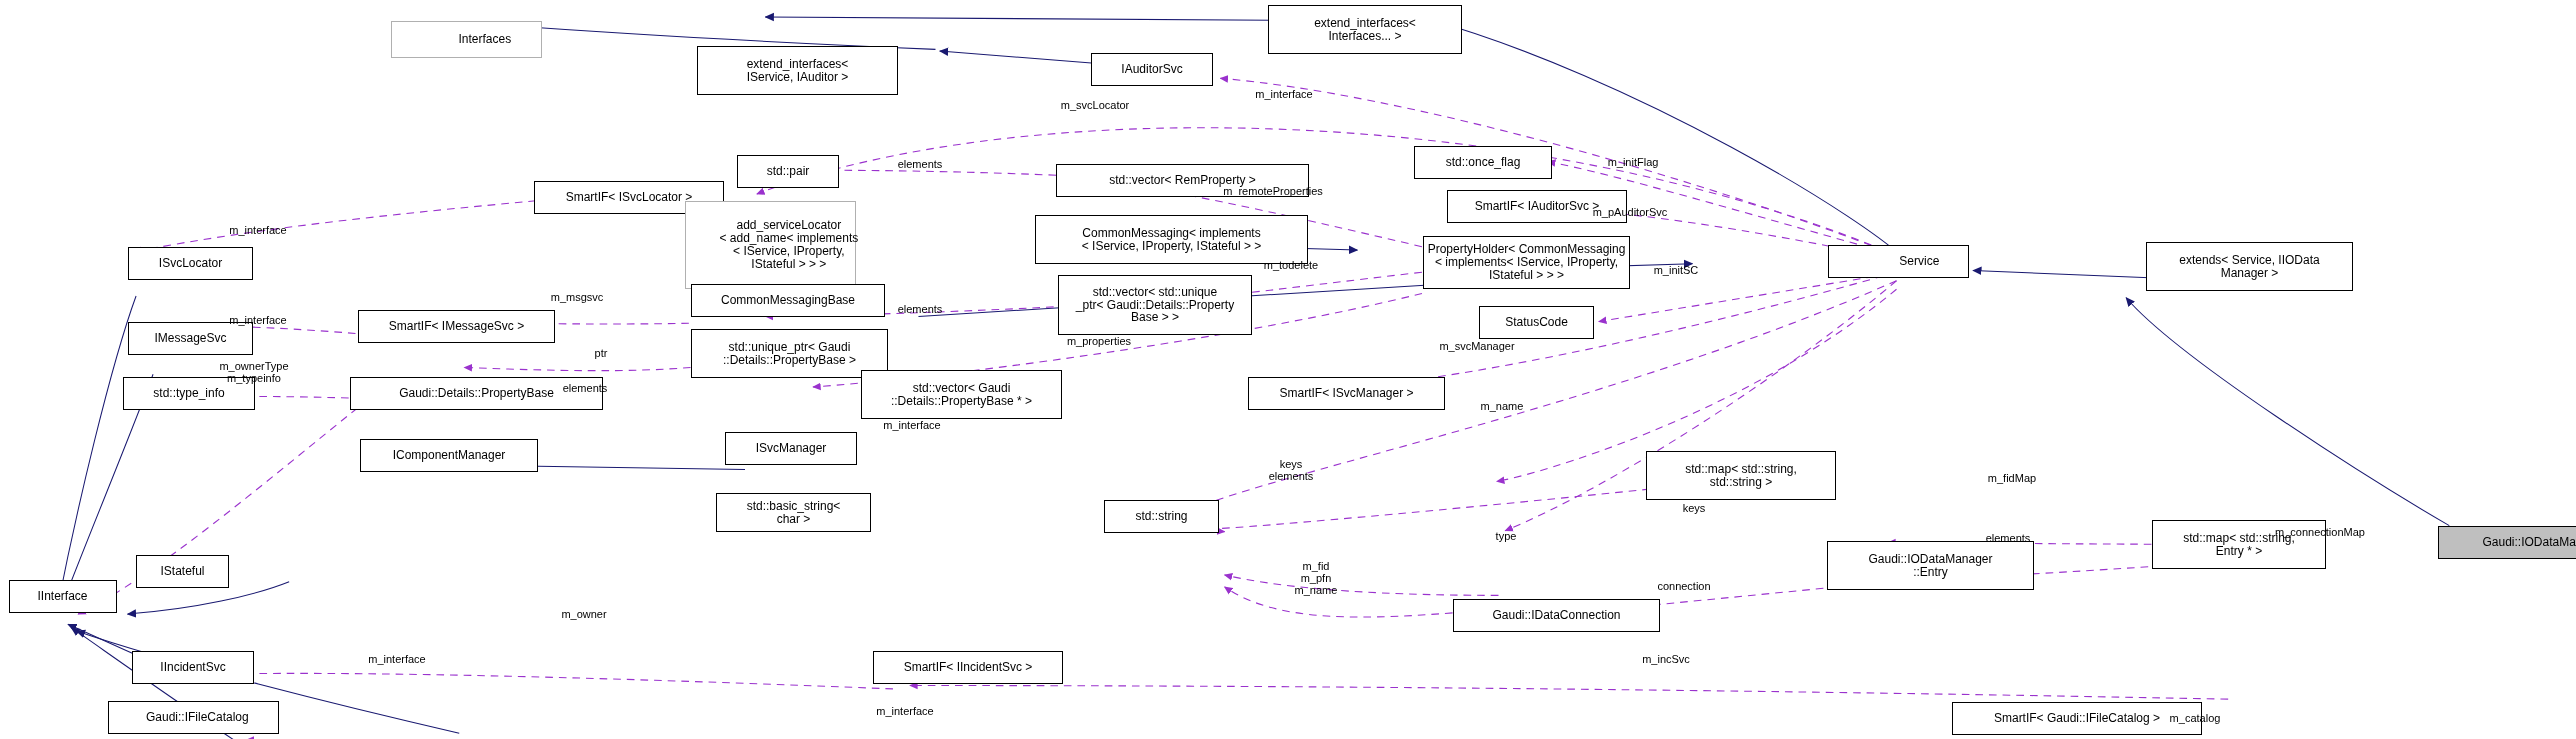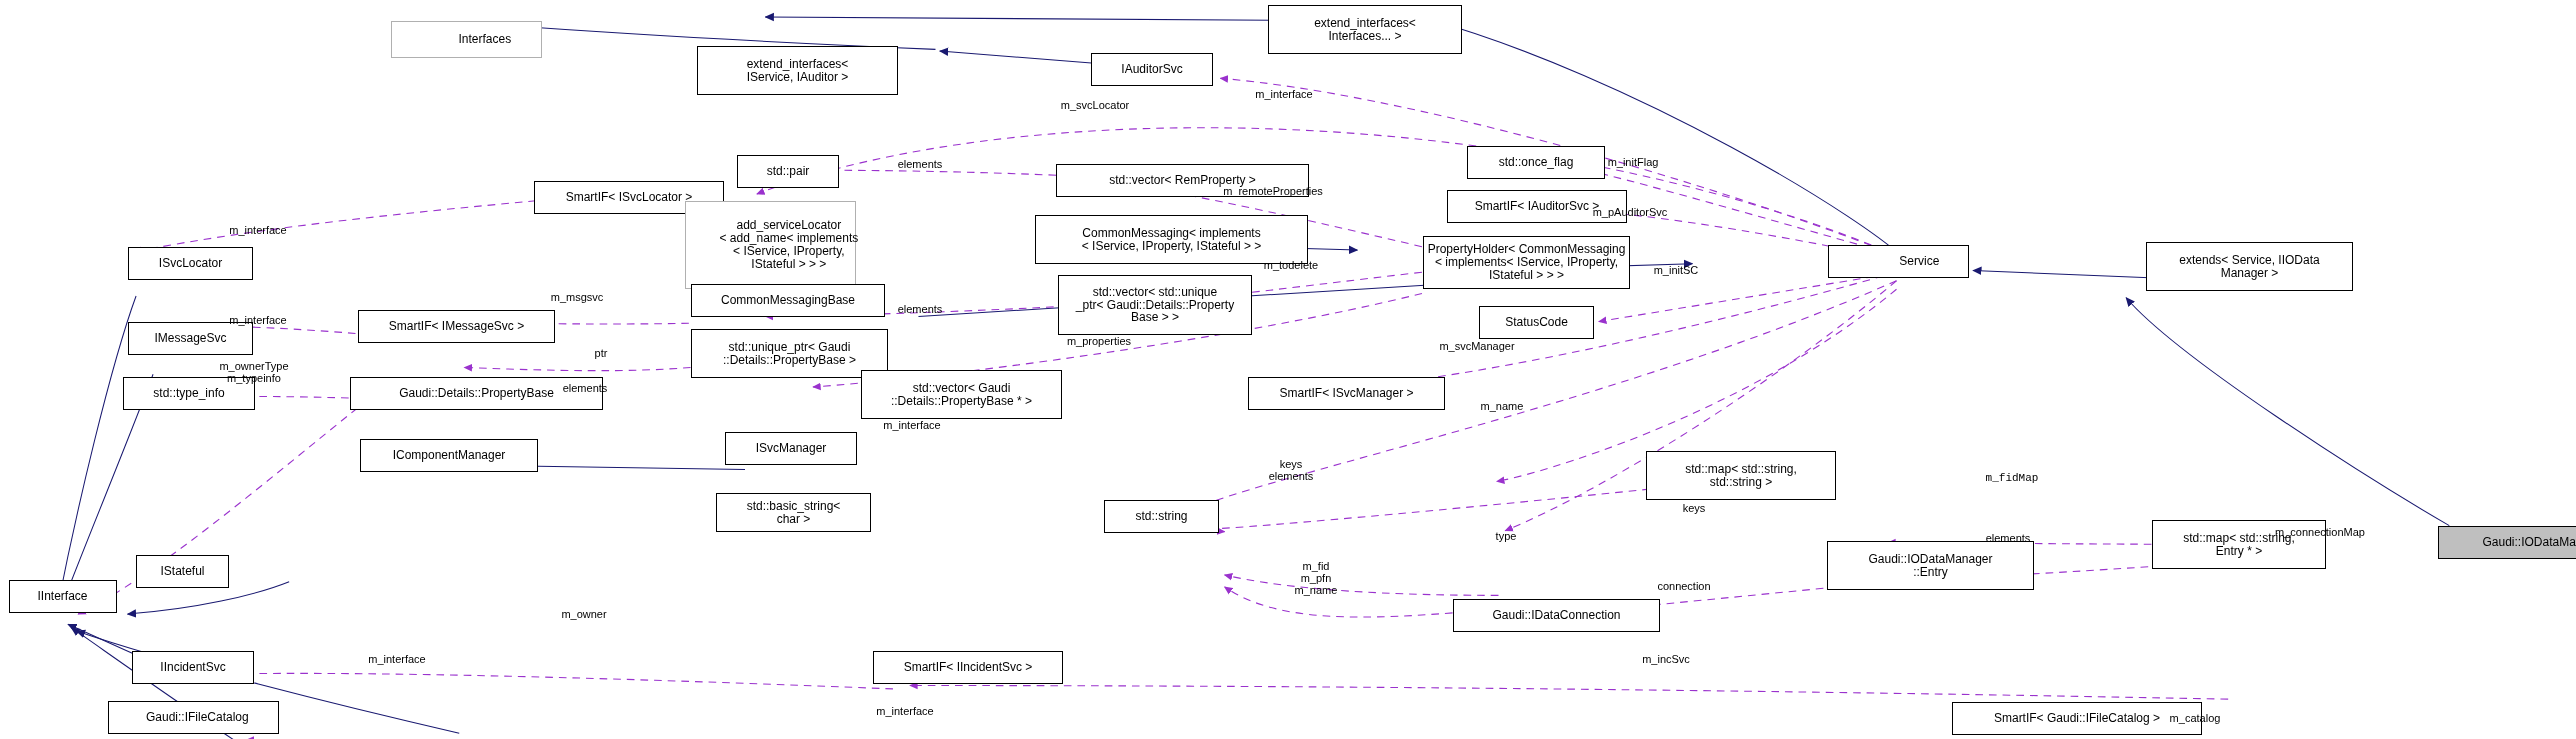--- a/index.html
+++ b/index.html
@@ -130,21 +130,21 @@
 
   <div id="nodes">
       <div class="node faded" style="left: 391px; top: 21px; width: 151px; height: 37px;">Interfaces</div>
       <div class="node" style="left: 1268px; top: 5.1px; width: 194px; height: 49px;">extend_interfaces&lt;
 Interfaces... &gt;</div>
       <div class="node" style="left: 697px; top: 46px; width: 201px; height: 49px;">extend_interfaces&lt;
 IService, IAuditor &gt;</div>
       <div class="node" style="left: 1091px; top: 53px; width: 122px; height: 33px;">IAuditorSvc</div>
       <div class="node" style="left: 737px; top: 155px; width: 102px; height: 33px;">std::pair</div>
       <div class="node" style="left: 1056px; top: 164px; width: 253px; height: 33px;">std::vector&lt; RemProperty &gt;</div>
-      <div class="node" style="left: 1467px; top: 146px; width: 138px; height: 33px;">std::once_flag</div>
+      <div class="node" style="left: 1414px; top: 146px; width: 138px; height: 33px;">std::once_flag</div>
       <div class="node" style="left: 1447px; top: 190px; width: 180px; height: 33px;">SmartIF&lt; IAuditorSvc &gt;</div>
       <div class="node" style="left: 534px; top: 181px; width: 190px; height: 33px;">SmartIF&lt; ISvcLocator &gt;</div>
       <div class="node faded" style="left: 685px; top: 201px; width: 171px; height: 88px;">add_serviceLocator
 &lt; add_name&lt; implements
 &lt; IService, IProperty,
 IStateful &gt; &gt; &gt;</div>
       <div class="node" style="left: 1035px; top: 215px; width: 273px; height: 49px;">CommonMessaging&lt; implements
 &lt; IService, IProperty, IStateful &gt; &gt;</div>
       <div class="node" style="left: 1423px; top: 236px; width: 207px; height: 53px;">PropertyHolder&lt; CommonMessaging
 &lt; implements&lt; IService, IProperty,
@@ -203,21 +203,21 @@
       <div class="edge-label" style="width: 128px; left: 537px; top: 347px;">ptr</div>
       <div class="edge-label" style="width: 128px; left: 1035px; top: 335px;">m_properties</div>
       <div class="edge-label" style="width: 128px; left: 1413px; top: 340px;">m_svcManager</div>
       <div class="edge-label" style="width: 128px; left: 190px; top: 360px;">m_ownerType
 m_typeinfo</div>
       <div class="edge-label" style="width: 128px; left: 521px; top: 382px;">elements</div>
       <div class="edge-label" style="width: 128px; left: 1438px; top: 400px;">m_name</div>
       <div class="edge-label" style="width: 128px; left: 848px; top: 419px;">m_interface</div>
       <div class="edge-label" style="width: 128px; left: 1227px; top: 458px;">keys
 elements</div>
-      <div class="edge-label" style="width: 128px; left: 1948px; top: 472px; font-family: Liberation Mono, monospace;">m_fidMap</div>
+      <div class="edge-label" style="width: 128px; left: 1948px; top: 472px;">m_fidMap</div>
       <div class="edge-label" style="width: 128px; left: 1630px; top: 502px;">keys</div>
       <div class="edge-label" style="width: 128px; left: 1442px; top: 530px;">type</div>
       <div class="edge-label" style="width: 128px; left: 1944px; top: 532px;">elements</div>
       <div class="edge-label" style="width: 128px; left: 2256px; top: 526px;">m_connectionMap</div>
       <div class="edge-label" style="width: 128px; left: 1252px; top: 560px;">m_fid
 m_pfn
 m_name</div>
       <div class="edge-label" style="width: 128px; left: 1620px; top: 580px;">connection</div>
       <div class="edge-label" style="width: 128px; left: 520px; top: 608px;">m_owner</div>
       <div class="edge-label" style="width: 128px; left: 333px; top: 653px;">m_interface</div>

